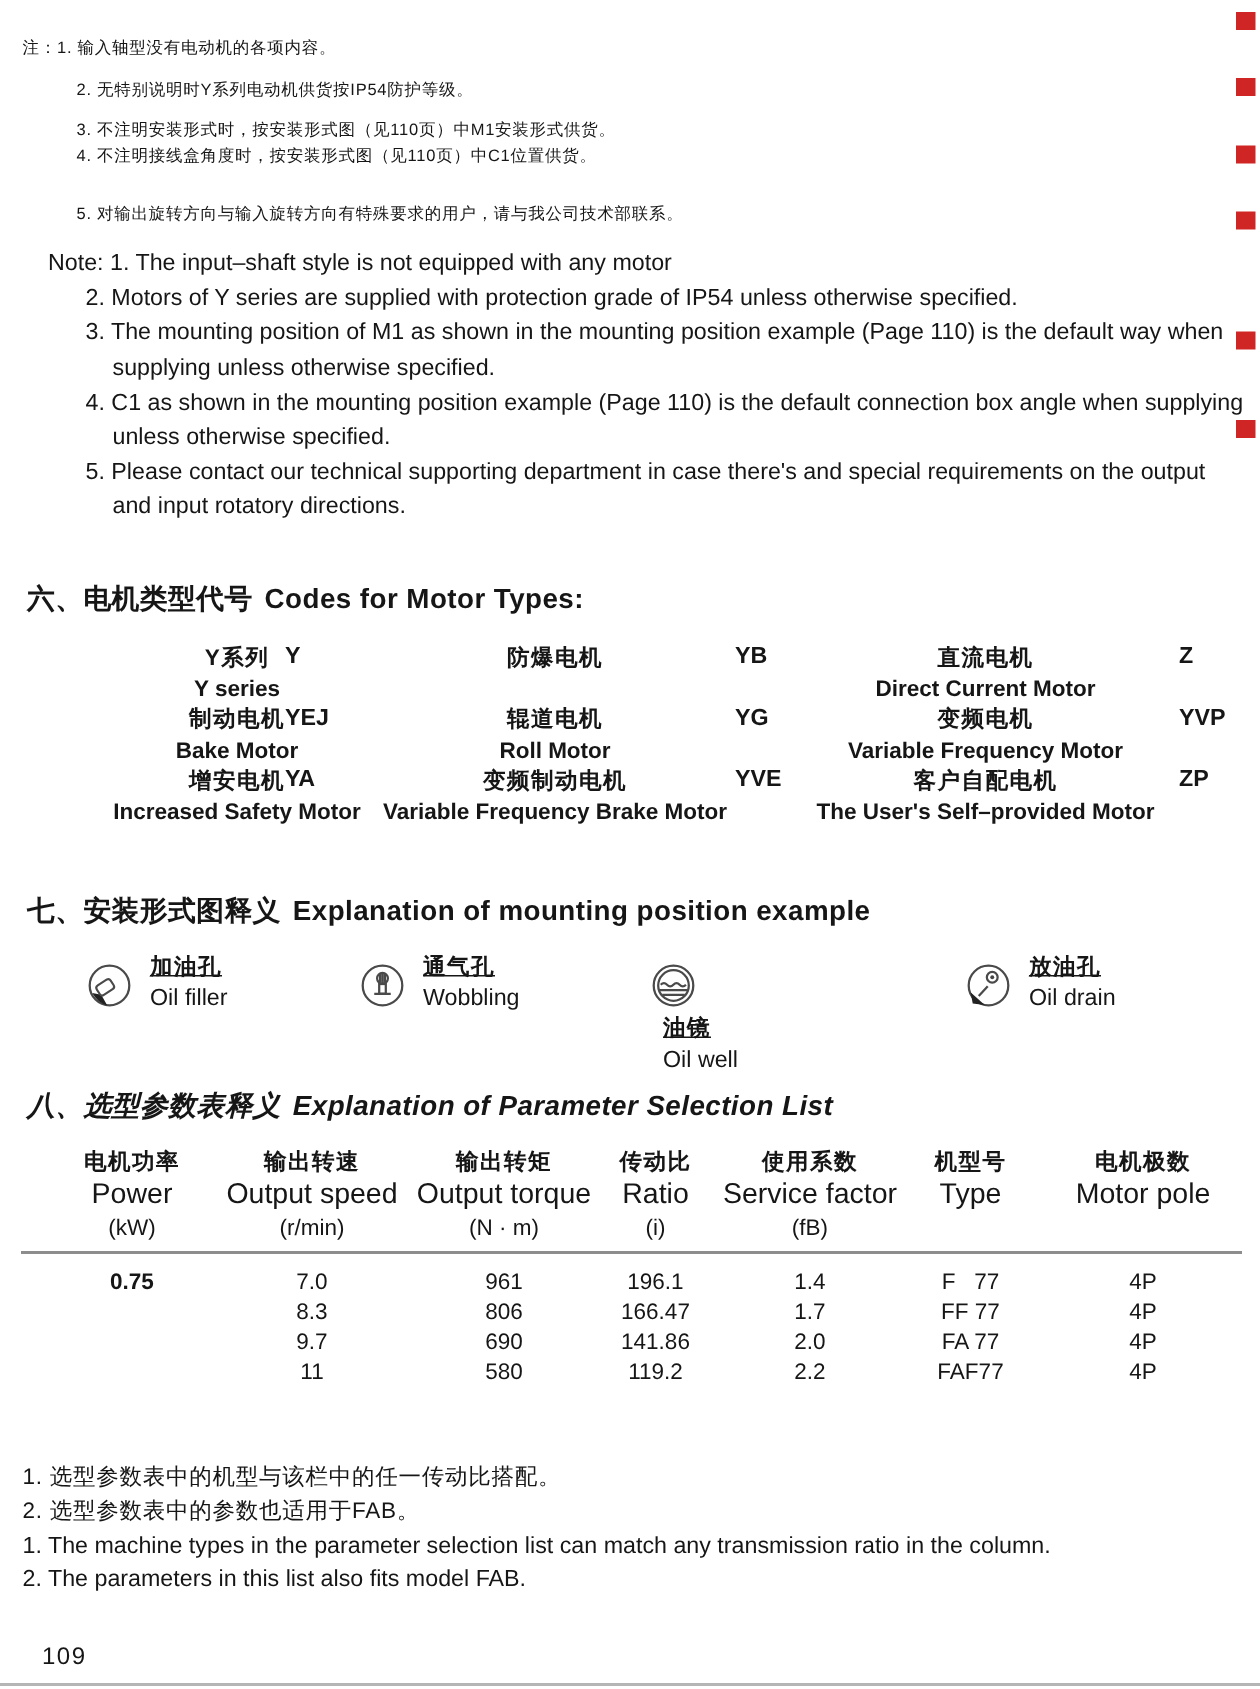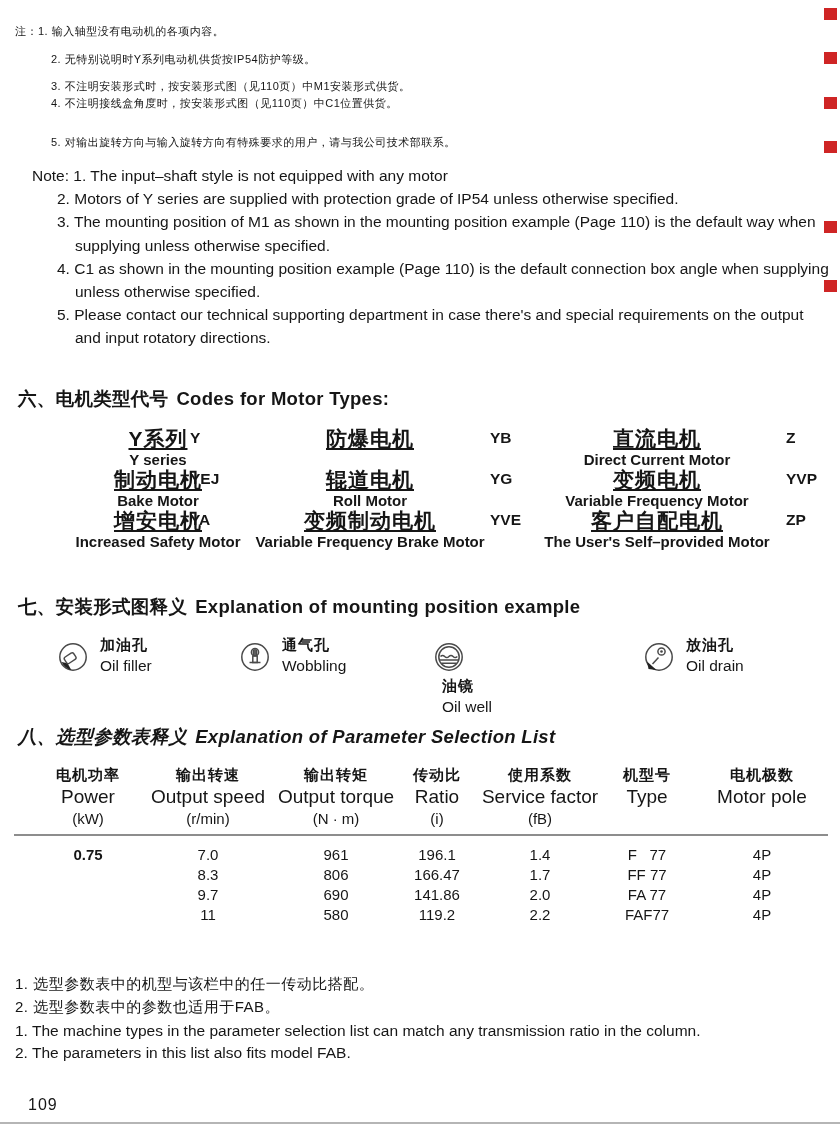--- a/index.html
+++ b/index.html
@@ -11,21 +11,21 @@
   .cnl{font-size:11px;font-weight:500;letter-spacing:0.5px;}
   
   .enl{font-size:15.5px;}
 
   
   .sec{font-size:18.5px;font-weight:700;letter-spacing:0.3px;}
   .sec .sec-en{margin-left:8px;}
 
   
   .mc-cell{position:absolute;text-align:center;}
-  .mc-cn{font-size:21px;font-weight:600;line-height:20.5px;letter-spacing:1px;text-decoration:underline;}
+  .mc-cn{font-size:15px;font-weight:600;line-height:20.5px;letter-spacing:1px;}
   .mc-en{font-size:15px;font-weight:700;line-height:20.5px;}
   .mc-code{position:absolute;top:0;font-size:15.5px;font-weight:700;text-align:left;width:46px;}
   .mcc1{left:38px;width:240px;} .mcc1 .mc-code{left:152px;}
   .mcc2{left:253px;width:234px;} .mcc2 .mc-code{left:237px;}
   .mcc3{left:538px;width:238px;} .mcc3 .mc-code{left:248px;}
   .mcr1{top:429px;} .mcr2{top:470px;} .mcr3{top:511px;}
 
   
   .watermark{position:absolute;left:280px;top:498px;width:340px;height:102px;z-index:1;}
   .wm-swoosh{position:absolute;left:2px;top:4px;}
@@ -33,21 +33,21 @@
          letter-spacing:12px;white-space:nowrap;}
   .wm-reg{position:absolute;left:250px;top:-2px;font-size:20px;color:#b0b0b0;}
   .wm-en{position:absolute;left:106px;top:64px;font-size:17px;color:#a8a8a8;
          font-family:"Liberation Serif","DejaVu Serif",serif;letter-spacing:0.5px;white-space:nowrap;}
   .content{position:relative;z-index:2;}
 
   
   .mi-item{position:absolute;top:634px;display:flex;align-items:flex-start;}
   .mi-item svg{margin-top:7px;}
   .mi-labels{margin-left:10px;}
-  .mi-cn{font-size:15px;font-weight:600;line-height:21px;letter-spacing:1px;}
+  .mi-cn{font-size:15px;font-weight:600;line-height:21px;letter-spacing:1px;text-decoration:underline;}
   .mi-en{font-size:15.5px;line-height:21px;}
   .mi1{left:56px;} .mi2{left:238px;} .mi3{left:432px;flex-direction:column;} .mi4{left:642px;}
 
   
   .ptable{position:absolute;left:0;top:764px;width:840px;height:165px;}
   .pc{position:absolute;top:0;text-align:center;}
   .pc1{left:18px;width:140px;} .pc2{left:143px;width:130px;} .pc3{left:261px;width:150px;}
   .pc4{left:387px;width:100px;} .pc5{left:465px;width:150px;} .pc6{left:592px;width:110px;}
   .pc7{left:692px;width:140px;}
   .hcn{font-size:15px;font-weight:600;line-height:22px;letter-spacing:1px;}

